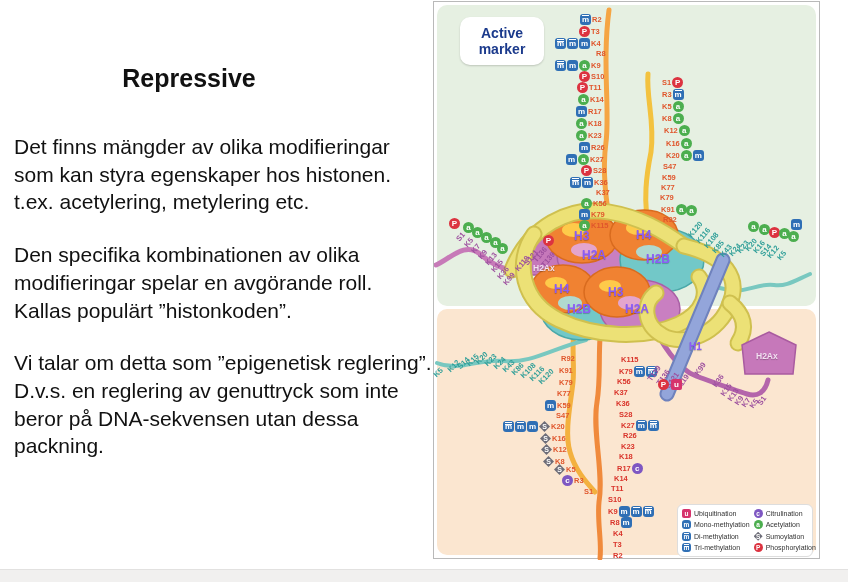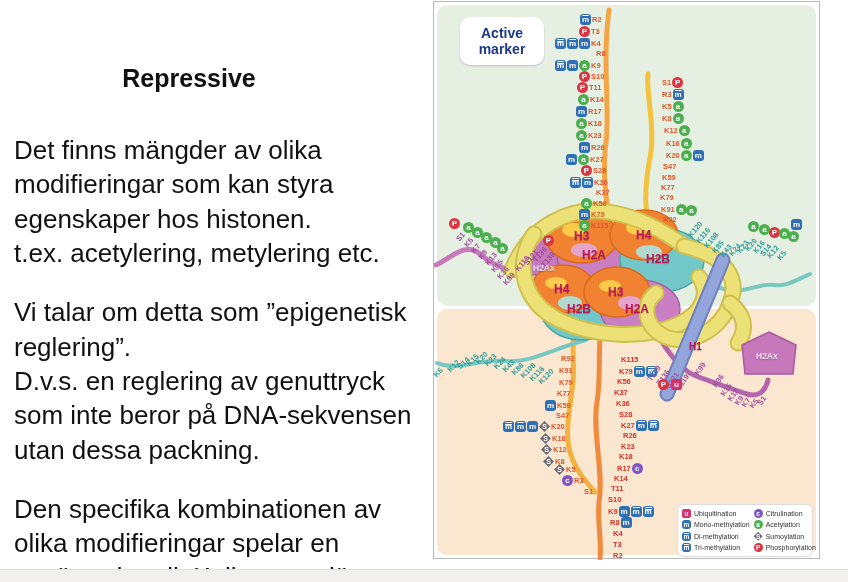--- a/index.html
+++ b/index.html
@@ -1,21 +1,21 @@
 <!DOCTYPE html>
 <html><head>
 <meta charset="utf-8">
 <style>
   html,body{margin:0;padding:0;background:#fff;}
   #canvas{position:relative;width:848px;height:582px;background:#ffffff;overflow:hidden;
           font-family:"Liberation Sans",sans-serif;}
   
   #slide-text{position:absolute;left:14px;top:64px;width:421px;color:#111;}
   #slide-title{font-size:25px;font-weight:bold;text-align:center;width:350px;margin:0 0 40px 0;}
-  .para{font-size:26px;line-height:1.32;margin:0 0 25px 0;white-space:pre-line;}
+  .para{font-size:21px;line-height:1.32;margin:0 0 25px 0;white-space:pre-line;}
   
   #figure-panel{position:absolute;left:433px;top:1px;width:387px;height:558px;background:#fff;
                 border:1px solid #b9b9b9;box-sizing:border-box;}
   #zone-active{position:absolute;left:3px;top:3px;width:379px;height:301px;background:#e6f0e2;border-radius:10px;}
   #zone-repressive{position:absolute;left:3px;top:307px;width:379px;height:246px;background:#fbe6d0;border-radius:10px;}
   .marker-box{position:absolute;background:#fff;border-radius:10px;box-shadow:0 1px 2px rgba(0,0,0,.18);
               color:#1b3a8c;font-weight:bold;font-size:14px;text-align:center;display:flex;
               align-items:center;justify-content:center;line-height:1.15;}
   #active-box{left:26px;top:15px;width:84px;height:48px;}
   #repressive-box{left:22px;top:494px;width:112px;height:50px;}
@@ -29,44 +29,44 @@
   .ic-ph{background:#dc3340;}
   .ic-ac{background:#4cae4f;}
   .ic-cit{background:#7e57c2;}
   .ic-ub{background:#d6336c;border-radius:2px;}
   .ic-me1,.ic-me2,.ic-me3{background:#2f6fb5;border-radius:3px;}
   .ic-me2::after{content:"";position:absolute;top:1px;left:2px;right:2px;height:1px;background:#fff;}
   .ic-me3::after{content:"";position:absolute;top:1px;left:2px;right:2px;height:1px;background:#fff;
                  box-shadow:0 2px 0 #fff;}
   .ic-su{background:#6d6d78;border-radius:1px;clip-path:polygon(50% 0,100% 50%,50% 100%,0 50%);font-size:7px;}
   .mark{position:absolute;}
-  .hlabel{position:absolute;color:#be185d;font-weight:bold;font-size:12px;text-shadow:0 1px 1px rgba(0,0,0,.25);}
+  .hlabel{position:absolute;color:#8b5cf6;font-weight:bold;font-size:12px;text-shadow:0 1px 1px rgba(0,0,0,.25);}
   .hlabel.small{font-size:10px;}
   .hlabel.pent{font-size:8.5px;color:#f3dff2;}
   
   #legend-box{position:absolute;left:243px;top:502px;width:136px;height:53px;background:#fff;
               border:1px solid #ddd;border-radius:6px;display:flex;gap:4px;padding:3px 4px;box-sizing:border-box;}
   .leg-col{display:flex;flex-direction:column;justify-content:space-around;}
   .leg-row{display:flex;align-items:center;gap:3px;font-size:7px;color:#333;white-space:nowrap;}
   .leg-row .ic{width:9px;height:9px;line-height:9px;font-size:6.5px;}
   
   #bottom-strip{position:absolute;left:0;bottom:0;width:848px;height:12px;background:#f1f0ef;border-top:1px solid #e2e1e0;}
 </style>
 </head>
 <body>
 
 <div id="canvas">
 
   <div id="slide-text">
     <h1 id="slide-title">Repressive</h1>
     <p class="para">Det finns mängder av olika modifieringar som kan styra egenskaper hos histonen.
 t.ex. acetylering, metylering etc.</p>
+    <p class="para">Den specifika kombinationen av olika modifieringar spelar en avgörande roll. Kallas populärt ”histonkoden”.</p>
     <p class="para">Vi talar om detta som ”epigenetisk reglering”.
 D.v.s. en reglering av genuttryck som inte beror på DNA-sekvensen utan dessa packning.</p>
-    <p class="para">Den specifika kombinationen av olika modifieringar spelar en avgörande roll. Kallas populärt ”histonkoden”.</p>
   </div>
 
   <div id="figure-panel">
     <div id="zone-active"></div>
     <div id="zone-repressive"></div>
 
     <svg id="fig-svg" width="387" height="558" viewBox="0 0 387 558">
 
       <path d="M 178,234 C 172,200 168,170 172,140 C 176,110 168,60 175,8" fill="none" stroke="#f5a544" stroke-width="5" stroke-linecap="round"></path>
       <path d="M 216,230 C 208,200 213,170 217,150 C 221,120 212,95 214,72" fill="none" stroke="#f3c23f" stroke-width="5" stroke-linecap="round"></path>

